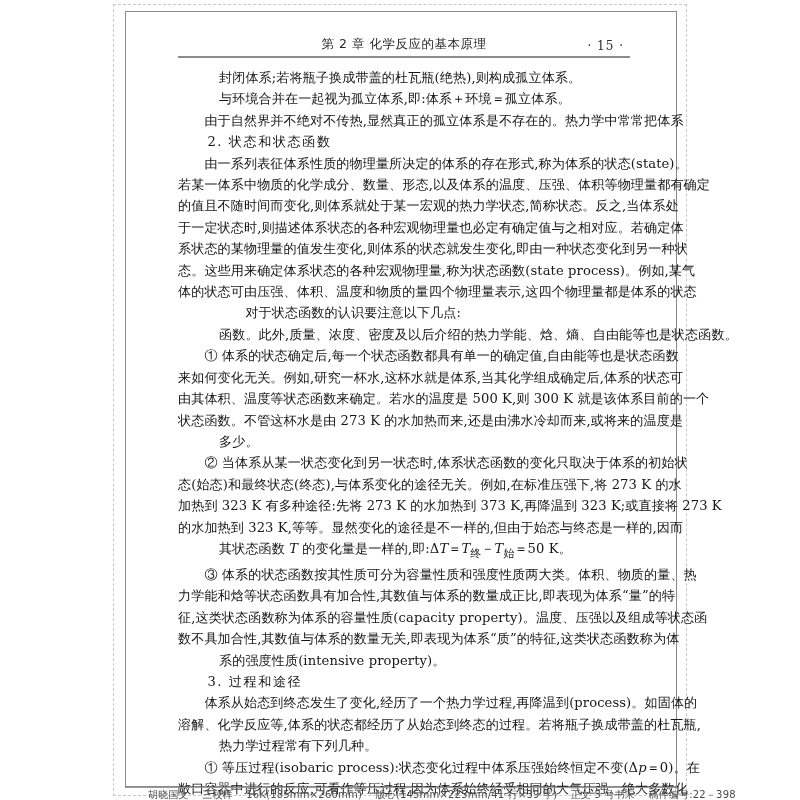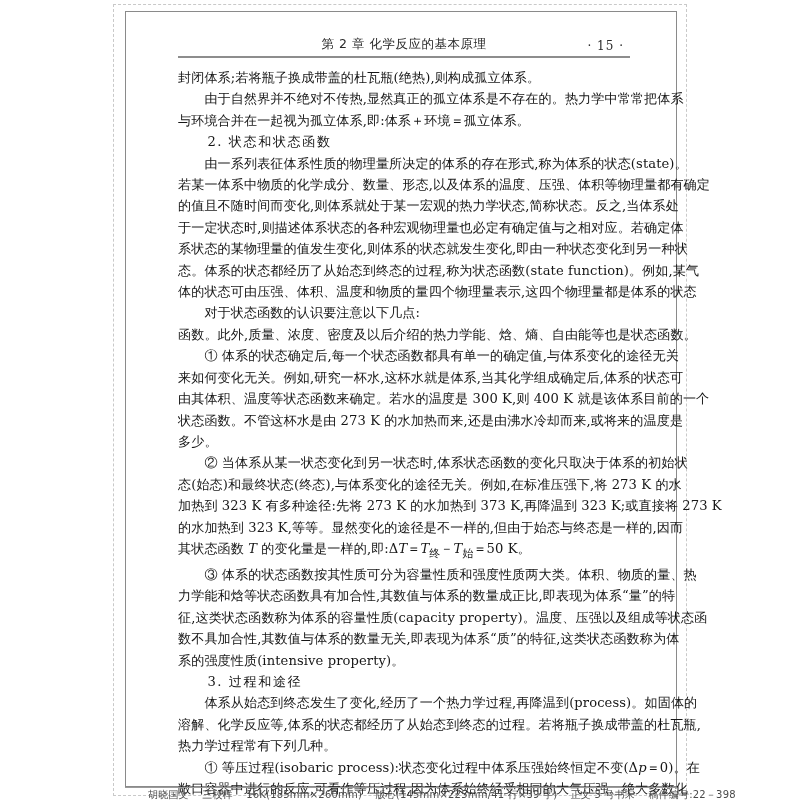--- a/index.html
+++ b/index.html
@@ -95,20 +95,21 @@
     font-size: 13.1px;
     line-height: 21.4px;
     letter-spacing: 0.1px;
     text-align: justify;
     text-align-last: justify;
     white-space: nowrap;
     color: #161616;
   }
   p.ln.last {
     text-align-last: left;
+    margin-left: 41px;
   }
   
   p.ln.subhead {
     text-align-last: left;
     letter-spacing: 1.6px;
   }
 
   
   .press-rule {
     position: absolute;
@@ -144,35 +145,35 @@
     <div class="page-inner">
 
       <div class="runhead">
         <div class="runhead-title">第 2 章   化学反应的基本原理</div>
         <div class="runhead-folio">· 15 ·</div>
       </div>
       <div class="runhead-rule"></div>
 
       <div class="body-text" id="body-text">
           <p class="ln last">封闭体系;若将瓶子换成带盖的杜瓦瓶(绝热),则构成孤立体系。</p>
+          <p class="ln last">与环境合并在一起视为孤立体系,即:体系＋环境＝孤立体系。</p>
           <p class="ln">　　由于自然界并不绝对不传热,显然真正的孤立体系是不存在的。热力学中常常把体系</p>
-          <p class="ln last">与环境合并在一起视为孤立体系,即:体系＋环境＝孤立体系。</p>
           <p class="ln subhead">　　2. 状态和状态函数</p>
           <p class="ln">　　由一系列表征体系性质的物理量所决定的体系的存在形式,称为体系的状态(state)。</p>
           <p class="ln">若某一体系中物质的化学成分、数量、形态,以及体系的温度、压强、体积等物理量都有确定</p>
           <p class="ln">的值且不随时间而变化,则体系就处于某一宏观的热力学状态,简称状态。反之,当体系处</p>
           <p class="ln">于一定状态时,则描述体系状态的各种宏观物理量也必定有确定值与之相对应。若确定体</p>
           <p class="ln">系状态的某物理量的值发生变化,则体系的状态就发生变化,即由一种状态变化到另一种状</p>
-          <p class="ln">态。体系的状态都经历了从始态到终态的过程,称为状态函数(state function)。例如,某气</p>
+          <p class="ln">态。这些用来确定体系状态的各种宏观物理量,称为状态函数(state process)。例如,某气</p>
           <p class="ln">体的状态可由压强、体积、温度和物质的量四个物理量表示,这四个物理量都是体系的状态</p>
           <p class="ln last">　　对于状态函数的认识要注意以下几点:</p>
           <p class="ln last">函数。此外,质量、浓度、密度及以后介绍的热力学能、焓、熵、自由能等也是状态函数。</p>
-          <p class="ln">　　① 体系的状态确定后,每一个状态函数都具有单一的确定值,与体系变化的途径无关</p>
+          <p class="ln">　　① 体系的状态确定后,每一个状态函数都具有单一的确定值,自由能等也是状态函数</p>
           <p class="ln">来如何变化无关。例如,研究一杯水,这杯水就是体系,当其化学组成确定后,体系的状态可</p>
-          <p class="ln">由其体积、温度等状态函数来确定。若水的温度是 300 K,则 400 K 就是该体系目前的一个</p>
+          <p class="ln">由其体积、温度等状态函数来确定。若水的温度是 500 K,则 300 K 就是该体系目前的一个</p>
           <p class="ln">状态函数。不管这杯水是由 273 K 的水加热而来,还是由沸水冷却而来,或将来的温度是</p>
           <p class="ln last">多少。</p>
           <p class="ln">　　② 当体系从某一状态变化到另一状态时,体系状态函数的变化只取决于体系的初始状</p>
           <p class="ln">态(始态)和最终状态(终态),与体系变化的途径无关。例如,在标准压强下,将 273 K 的水</p>
           <p class="ln">加热到 323 K 有多种途径:先将 273 K 的水加热到 373 K,再降温到 323 K;或直接将 273 K</p>
           <p class="ln">的水加热到 323 K,等等。显然变化的途径是不一样的,但由于始态与终态是一样的,因而</p>
           <p class="ln last">其状态函数 <i>T</i> 的变化量是一样的,即:Δ<i>T</i>＝<i>T</i><sub>终</sub>－<i>T</i><sub>始</sub>＝50 K。</p>
           <p class="ln">　　③ 体系的状态函数按其性质可分为容量性质和强度性质两大类。体积、物质的量、热</p>
           <p class="ln">力学能和焓等状态函数具有加合性,其数值与体系的数量成正比,即表现为体系“量”的特</p>
           <p class="ln">征,这类状态函数称为体系的容量性质(capacity property)。温度、压强以及组成等状态函</p>

